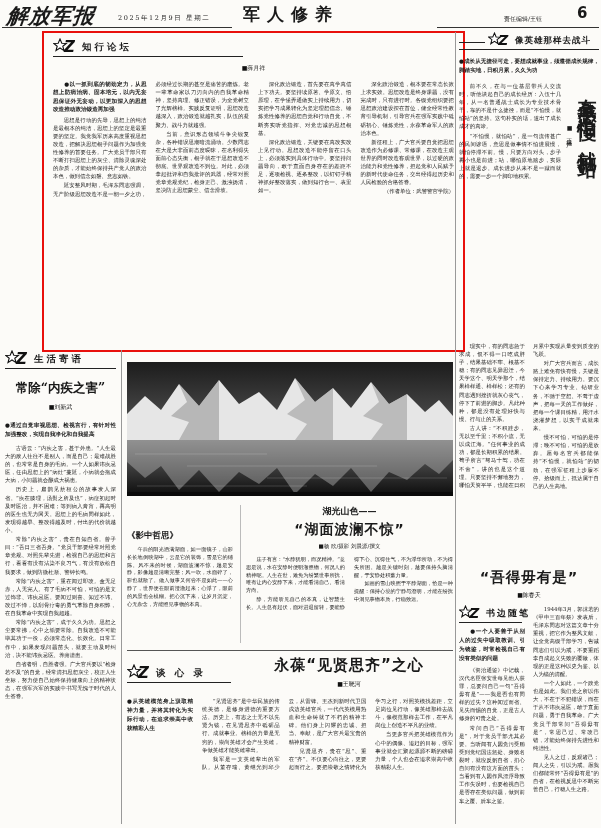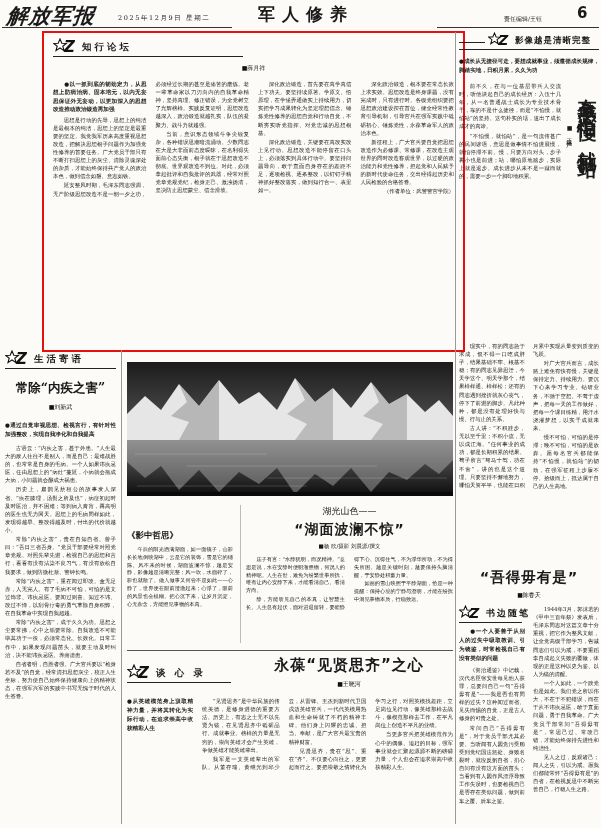--- a/index.html
+++ b/index.html
@@ -3,21 +3,21 @@
 <meta charset="utf-8">
 <style>
   html,body{margin:0;padding:0;}
   body{background:#e9e7e2;}
   .page{position:relative;width:601px;height:828px;background:#fcfbf8;margin:0 auto;
         font-family:"DejaVu Serif","Liberation Serif",serif;color:#1a1a1a;overflow:hidden;}
   
   .masthead{position:absolute;left:7px;top:2px;font-size:21px;font-weight:bold;font-style:italic;
             transform:skewX(-6deg);letter-spacing:1px;font-family:"DejaVu Serif",serif;}
   .hdate{position:absolute;left:118px;top:14px;font-size:6.5px;letter-spacing:1.6px;color:#222;}
-  .htitle{position:absolute;left:226px;top:3px;width:160px;text-align:center;font-size:17px;
+  .htitle{position:absolute;left:211px;top:3px;width:160px;text-align:center;font-size:17px;
           font-weight:900;letter-spacing:7px;font-family:"DejaVu Sans","Liberation Sans",sans-serif;}
   .heditor{position:absolute;left:504px;top:15px;font-size:6px;color:#222;}
   .hpage{position:absolute;left:577px;top:4px;font-size:15px;font-weight:bold;
          font-family:"DejaVu Sans",sans-serif;}
   .hrule{position:absolute;top:27px;height:1px;background:#333;}
   .hrule.l{left:2px;width:230px;} .hrule.r{left:437px;width:162px;}
   
   .vline{position:absolute;width:1px;background:#999;}
   .hline{position:absolute;height:1px;background:#555;}
   .sec-head{display:flex;align-items:flex-end;gap:3px;border-bottom:1px solid #222;
@@ -61,21 +61,21 @@
             font-family:"DejaVu Serif",serif;}
   .lc-byline{margin-top:6px;}
   .lc-lead{font-size:5.6px;line-height:1.6;margin-top:9px;}
   .lc-body{margin-top:5px;font-size:5.4px;height:366px;}
   
   .photo{position:absolute;left:127px;top:362px;width:326px;height:134px;background:#111;}
   .essay{position:absolute;left:127px;top:502px;width:106px;}
   .essay-title{font-size:8.5px;font-weight:900;font-family:"DejaVu Sans",sans-serif;margin-top:28px;}
   .essay-body{margin-top:4px;font-size:5.2px;height:132px;}
   .capblock{position:absolute;left:246px;top:505px;width:207px;}
-  .cap-kicker{text-align:center;font-size:9px;font-weight:normal;font-family:"DejaVu Sans",sans-serif;}
+  .cap-kicker{text-align:center;font-size:9px;font-weight:bold;font-family:"DejaVu Sans",sans-serif;}
   .cap-title{text-align:center;font-size:14px;font-weight:900;margin-top:3px;letter-spacing:1px;
              font-family:"DejaVu Sans",sans-serif;}
   .cap-credit{text-align:center;font-size:5.5px;margin-top:4px;}
   .cap-body{margin-top:6px;column-count:2;column-gap:9px;font-size:5.2px;height:76px;}
   
   .bc{position:absolute;left:127px;top:656px;width:326px;}
   .bc-toprow{display:flex;align-items:flex-start;}
   .bc-left{width:118px;padding-top:8px;}
   .bc-left .sec-head{width:104px;}
   .bc-right{flex:1;}
@@ -121,21 +121,21 @@
       </div>
   </div>
 
   <div class="rt">
     <div class="sec-head">
       <span class="dash"></span>
       <svg class="starz" width="24" height="15" viewBox="0 0 26 16">
         <text x="11" y="14" font-size="15" font-style="italic" font-weight="bold" fill="#111" font-family="DejaVu Sans,sans-serif">Z</text>
         <path d="M7 1 L8.8 5.2 13.3 5.4 9.8 8.2 11 12.6 7 10 3 12.6 4.2 8.2 0.7 5.4 5.2 5.2 Z" fill="#fff" stroke="#111" stroke-width="1.1"></path>
       </svg>
-      <span class="sec-label" style="font-size:8.5px;letter-spacing:1px;">影像越是清晰完整</span>
+      <span class="sec-label" style="font-size:8.5px;letter-spacing:1px;">像英雄那样去战斗</span>
     </div>
     <p class="lead rt-lead">●成长从无捷径可走，要想成就事业，须遵循成长规律，脚踏实地，日积月累，久久为功</p>
     <div class="rt-row">
       <div class="rt-col body-txt cols">
           <p>前不久，在与一位基层带兵人交流时，听他谈起自己的成长经历：入伍十几年，从一名普通战士成长为专业技术骨干，靠的不是什么捷径，而是“不怕慢，就怕站”的坚持。这句朴实的话，道出了成长成才的真谛。</p>
           <p>“不怕慢，就怕站”，是一句流传甚广的民间谚语，意思是做事情不怕进展慢，就怕停滞不前。慢，只要方向对头，步子再小也是前进；站，哪怕原地踏步，实际上就是退步。成长进步从来不是一蹴而就的，需要一步一个脚印地积累。</p>
         </div>
       <div class="v-byline">■王林声</div>
       <div class="v-title">有感于『不怕慢，就怕站』</div>
     </div>

